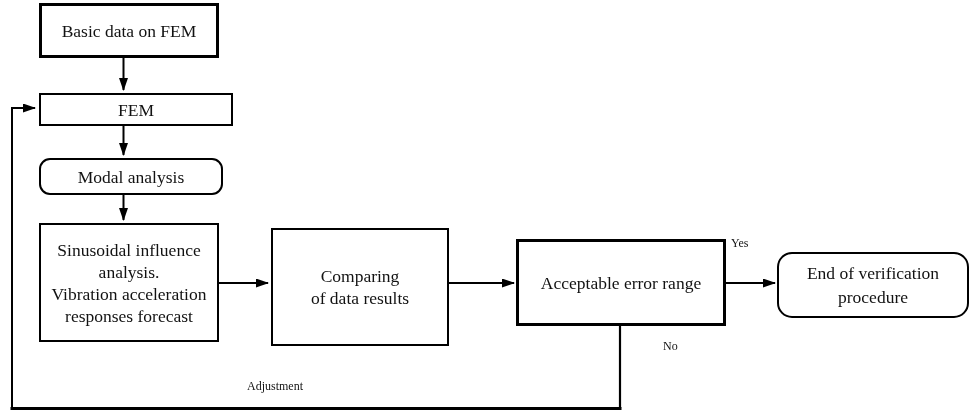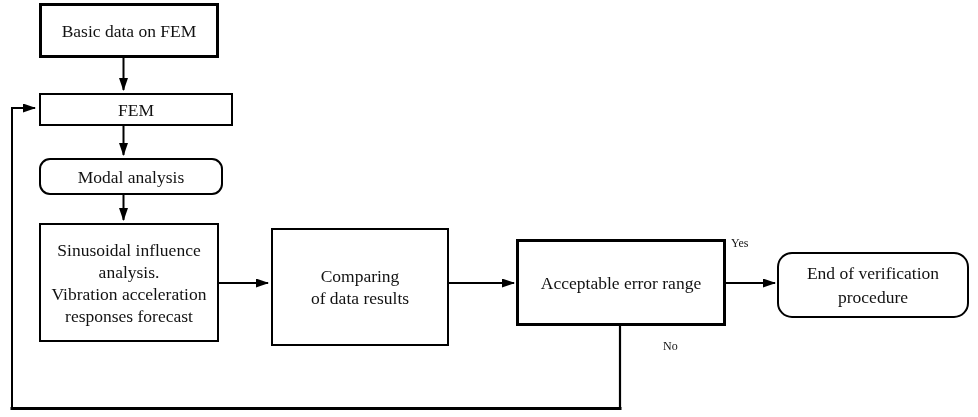--- a/index.html
+++ b/index.html
@@ -114,14 +114,15 @@
     <span>Acceptable error range</span>
   </div>
 
   <div class="box" id="box-end">
     <span>End of verification</span>
     <span>procedure</span>
   </div>
 
   <div class="edge-label" id="label-yes">Yes</div>
   <div class="edge-label" id="label-no">No</div>
+  <div class="edge-label" id="label-adjustment">Adjustment</div>
 
 </div>
 
 </body></html>

